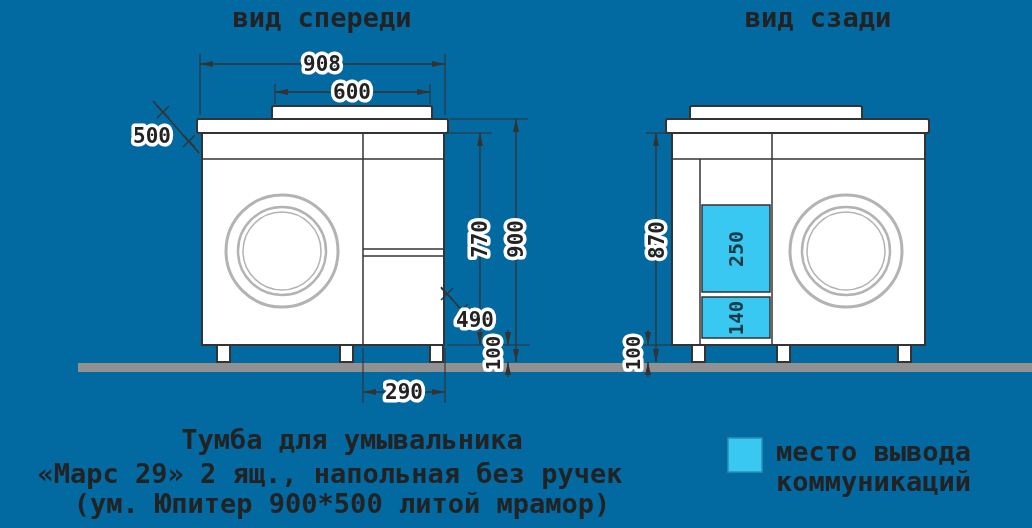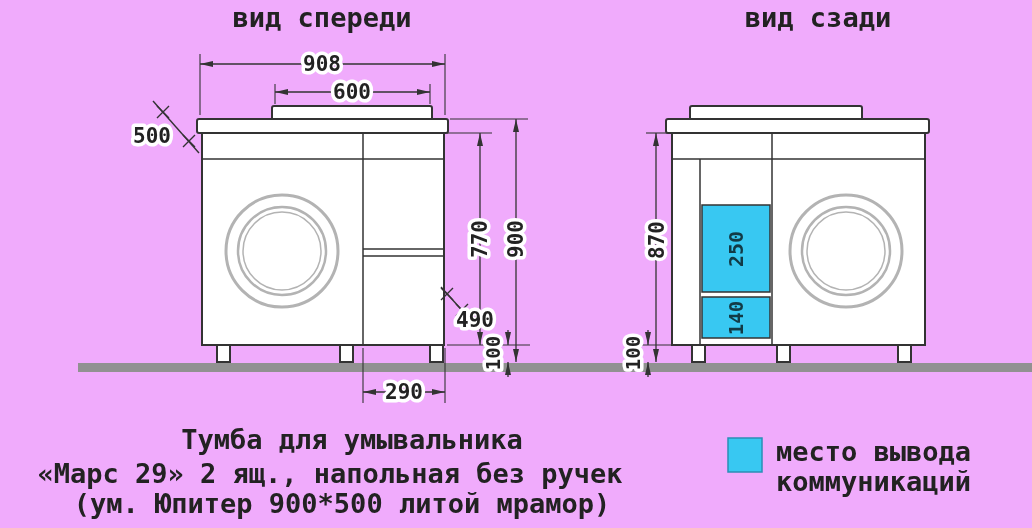--- a/index.html
+++ b/index.html
@@ -1,16 +1,16 @@
 <!DOCTYPE html>
 <html><head>
 <meta charset="utf-8">
 <style>
   html,body { margin:0; padding:0; background:#ffffff; }
-  .stage { position:relative; width:1032px; height:528px; background:#f0abfc; overflow:hidden; }
+  .stage { position:relative; width:1032px; height:528px; background:#0369a1; overflow:hidden; }
   svg { display:block; }
   text { font-family:"DejaVu Sans Mono", monospace; font-weight:bold; fill:#222222; }
   .dim-text { paint-order:stroke; stroke:#ffffff; stroke-width:7px; stroke-linejoin:round; }
   .box-text { fill:#123a46; }
   .outline  { fill:#ffffff; stroke:#333333; stroke-width:2; }
   .thin     { stroke:#333333; stroke-width:1.5; fill:none; }
   .dimline  { stroke:#333333; stroke-width:1.3; fill:none; }
   .extline  { stroke:#333333; stroke-width:1.1; fill:none; }
   .diag     { stroke:#333333; stroke-width:1.4; fill:none; }
 </style>

